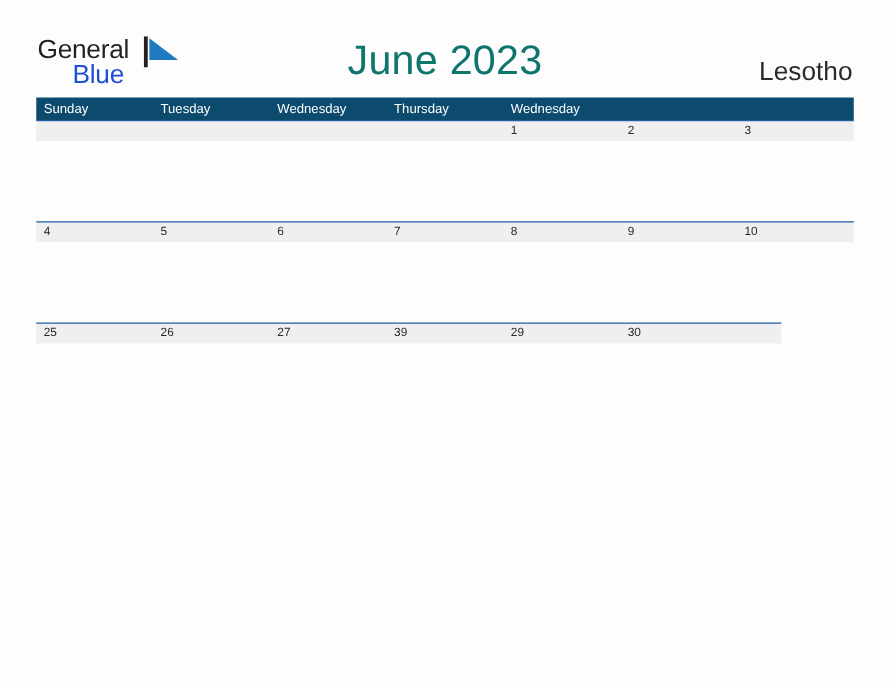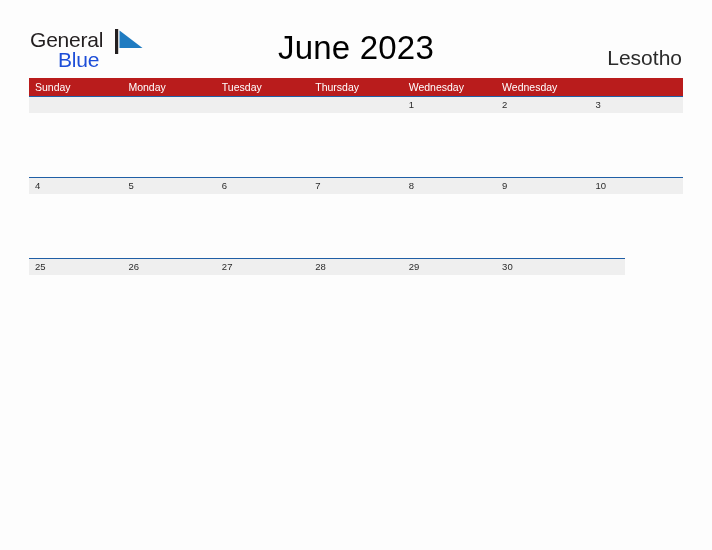--- a/index.html
+++ b/index.html
@@ -63,21 +63,21 @@
   }
 
   .cal-title {
     position: absolute;
     left: 0;
     top: 29px;
     width: 712px;
     text-align: center;
     font-size: 33px;
     font-weight: normal;
-    color: #000000;
+    color: #0f766e;
     letter-spacing: 0.2px;
     font-family: "Liberation Sans", sans-serif;
   }
 
   .country {
     position: absolute;
     right: 30px;
     top: 46px;
     font-size: 21px;
     color: #2b2b2b;
@@ -87,21 +87,21 @@
   
   .calendar {
     position: absolute;
     left: 29px;
     top: 78px;
     width: 654px;
   }
   .weekday-row {
     display: flex;
     width: 654px;
-    background: #b91c1c;
+    background: #0c4a6e;
     height: 18px;
   }
   .weekday {
     width: 93.43px;
     flex: 0 0 93.43px;
     box-sizing: border-box;
     padding-left: 6px;
     color: #ffffff;
     font-size: 10.5px;
     line-height: 18px;
@@ -165,24 +165,23 @@
 
     <div class="cal-title">June 2023</div>
 
     <div class="country">Lesotho</div>
   </div>
 
   <div class="calendar">
 
     <div class="weekday-row">
       <div class="weekday">Sunday</div>
-      <div class="weekday">Monday</div>
       <div class="weekday">Tuesday</div>
+      <div class="weekday">Wednesday</div>
       <div class="weekday">Thursday</div>
-      <div class="weekday">Wednesday</div>
       <div class="weekday">Wednesday</div>
     </div>
 
     <div class="week-row">
       <div class="dateband">
         <div class="daycell"></div>
         <div class="daycell"></div>
         <div class="daycell"></div>
         <div class="daycell"></div>
         <div class="daycell">1</div>
@@ -205,21 +204,21 @@
       <div class="week-body"></div>
     </div>
 
 
 
     <div class="week-row partial">
       <div class="dateband">
         <div class="daycell">25</div>
         <div class="daycell">26</div>
         <div class="daycell">27</div>
-        <div class="daycell">28</div>
+        <div class="daycell">39</div>
         <div class="daycell">29</div>
         <div class="daycell">30</div>
         <div class="daycell empty"></div>
       </div>
       <div class="week-body"></div>
     </div>
 
   </div>
 </div>
 

